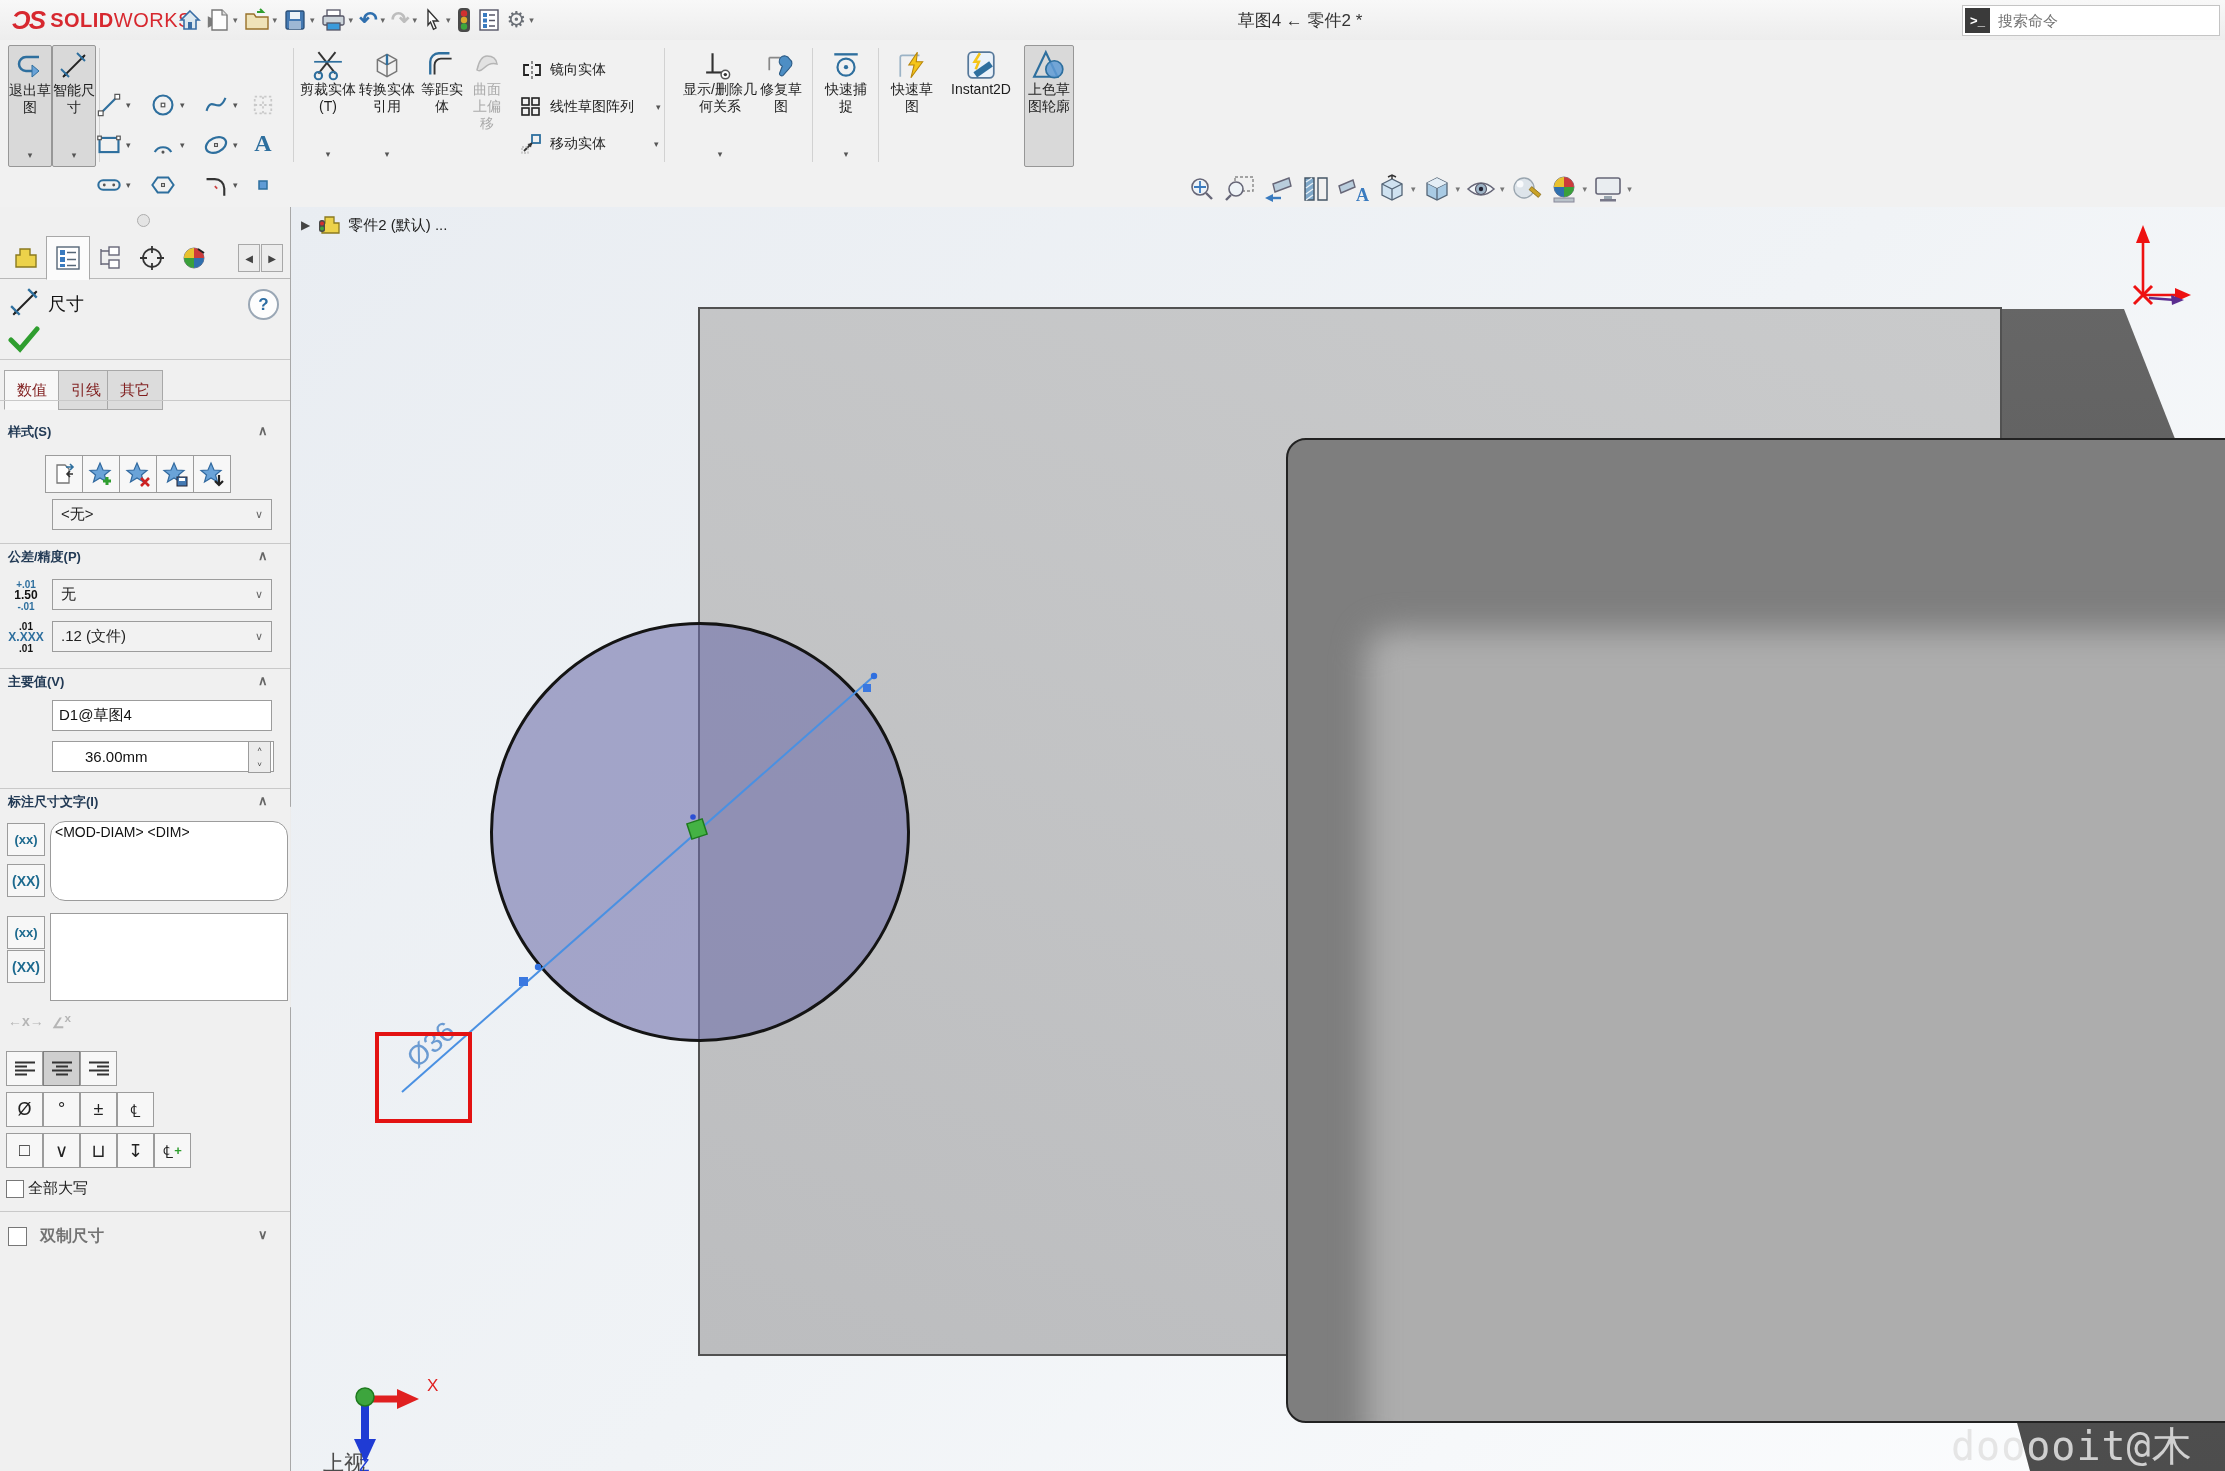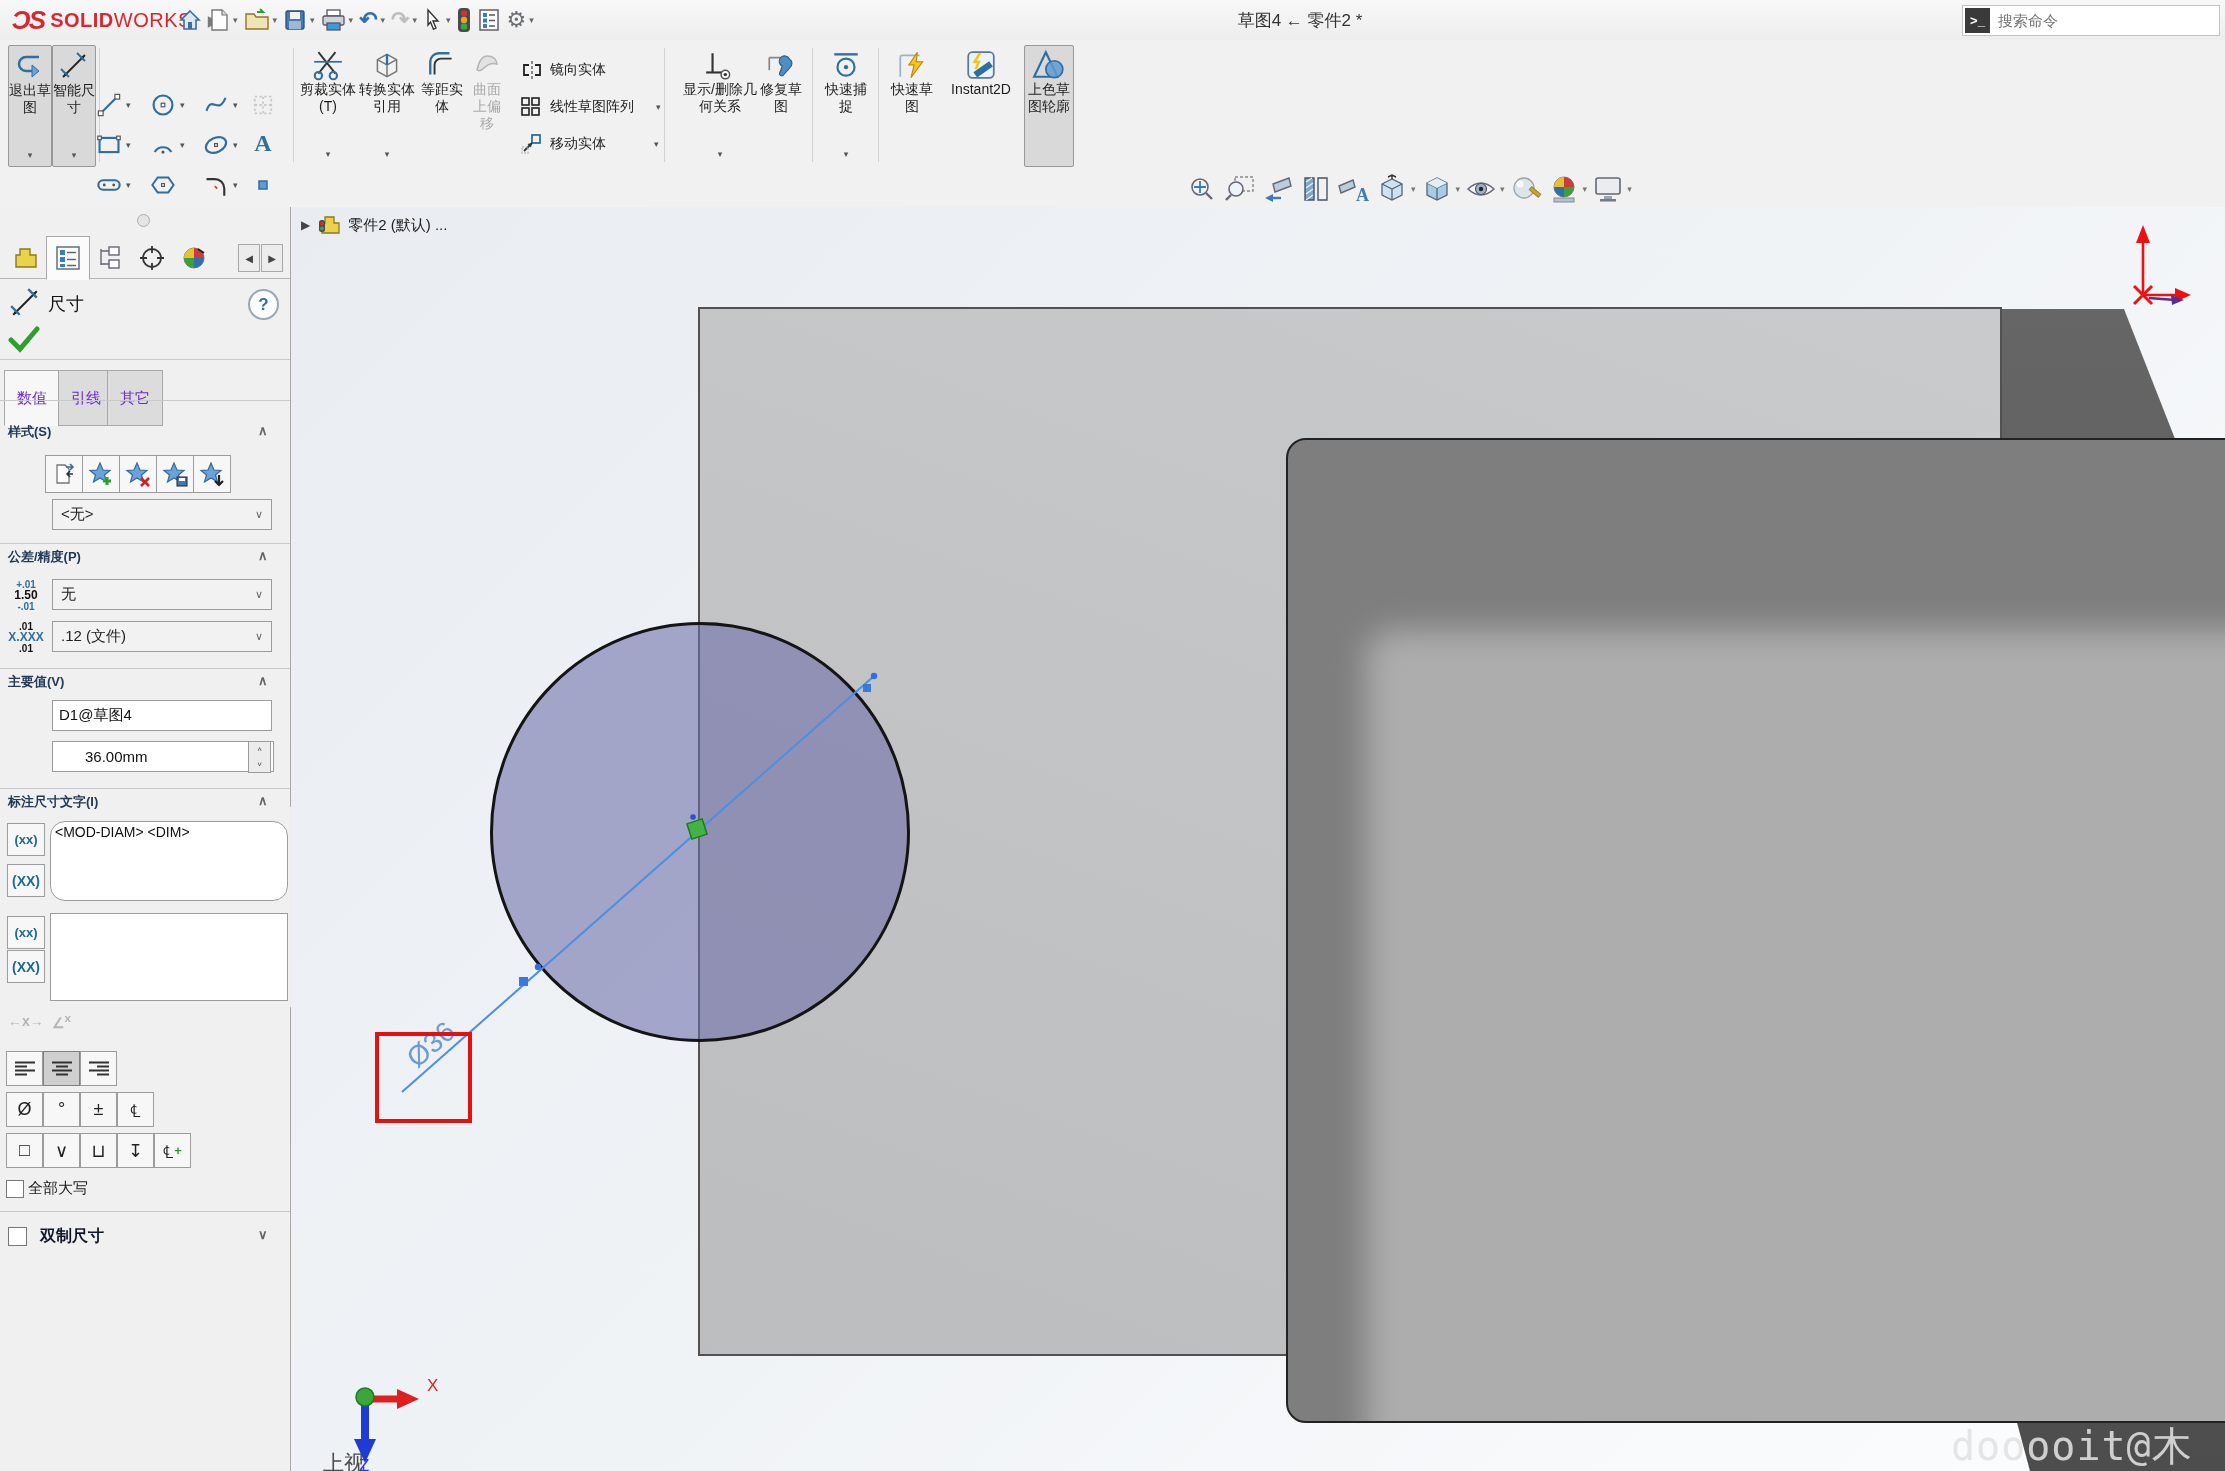--- a/index.html
+++ b/index.html
@@ -64,22 +64,22 @@
   .pmtab{position:absolute;top:4px;width:42px;height:42px;display:flex;align-items:center;
          justify-content:center;border:1px solid transparent;}
   .pmtab.active{background:#fbfbfb;border-color:#a8a8a8;border-bottom-color:#fbfbfb;}
   .pmscroll{position:absolute;top:12px;width:20px;height:26px;border:1px solid #a8a8a8;background:#ececec;
             font-size:10px;color:#444;display:flex;align-items:center;justify-content:center;}
   .pm-header-label{position:absolute;left:48px;top:85px;font-size:18px;color:#111;}
   .help-circle{position:absolute;left:248px;top:82px;width:27px;height:27px;border-radius:50%;
                border:2px solid #9aa7b5;color:#2d6da3;font-size:17px;font-weight:bold;
                display:flex;align-items:center;justify-content:center;background:#fdfdfd;}
   .hline{position:absolute;left:0;width:290px;height:1px;background:#c9c9c9;}
-  .pm-tab{position:absolute;top:163px;height:30px;padding:12px 12px;background:#dcdcdc;
-          border:1px solid #a8a8a8;font-size:15px;display:flex;align-items:center;color:#6d28d9;}
+  .pm-tab{position:absolute;top:163px;height:30px;padding:4px 12px;background:#dcdcdc;
+          border:1px solid #a8a8a8;font-size:15px;display:flex;align-items:center;color:#7f1d1d;}
   .pm-tab.active{background:#f7f7f7;border-bottom-color:#f7f7f7;}
   .sect{position:absolute;left:8px;font-size:13px;font-weight:bold;color:#223a55;}
   .chev{position:absolute;left:258px;font-size:13px;color:#666;font-weight:bold;}
   .starbtn{position:absolute;top:248px;width:36px;height:36px;border:1px solid #9c9c9c;background:#f7f7f7;
            display:flex;align-items:center;justify-content:center;}
   .pmselect{position:absolute;height:29px;background:#f2f2f2;border:1px solid #9c9c9c;
             display:flex;align-items:center;padding:0 8px;font-size:15px;color:#222;}
   .pmselect .sarrow{margin-left:auto;font-size:11px;color:#666;}
   .tolico{position:absolute;left:7px;width:38px;text-align:center;line-height:11px;}
   .tolico .t-b{font-size:10px;color:#2e6f9e;font-weight:bold;}
@@ -719,21 +719,21 @@
         <span>℄</span>
         <span style="color:#2f9e2f;font-weight:bold;font-size:13px;margin-left:1px;">+</span>
       </span>
 
     <span class="cb" style="left:6px;top:973px;"></span>
     <span class="cb-label" style="left:28px;top:972px;">全部大写</span>
 
     <div class="hline" style="top:1004px;"></div>
 
     <span class="cb" style="left:8px;top:1020px;width:17px;height:17px;"></span>
-    <span class="cb-label" style="left:40px;top:1019px;font-weight:bold;font-size:16px;color:#0f172a;">双制尺寸</span>
+    <span class="cb-label" style="left:40px;top:1019px;font-weight:bold;font-size:16px;color:#737373;">双制尺寸</span>
     <span class="chev" style="top:1020px;">∨</span>
   </div>
 
   <div id="panel-grip">
     <span class="grip-circle" style="left:2px;top:16px;width:9px;height:9px;"></span>
   </div>
 
   <div id="viewport">
     <div id="side-shadow"></div>
 

